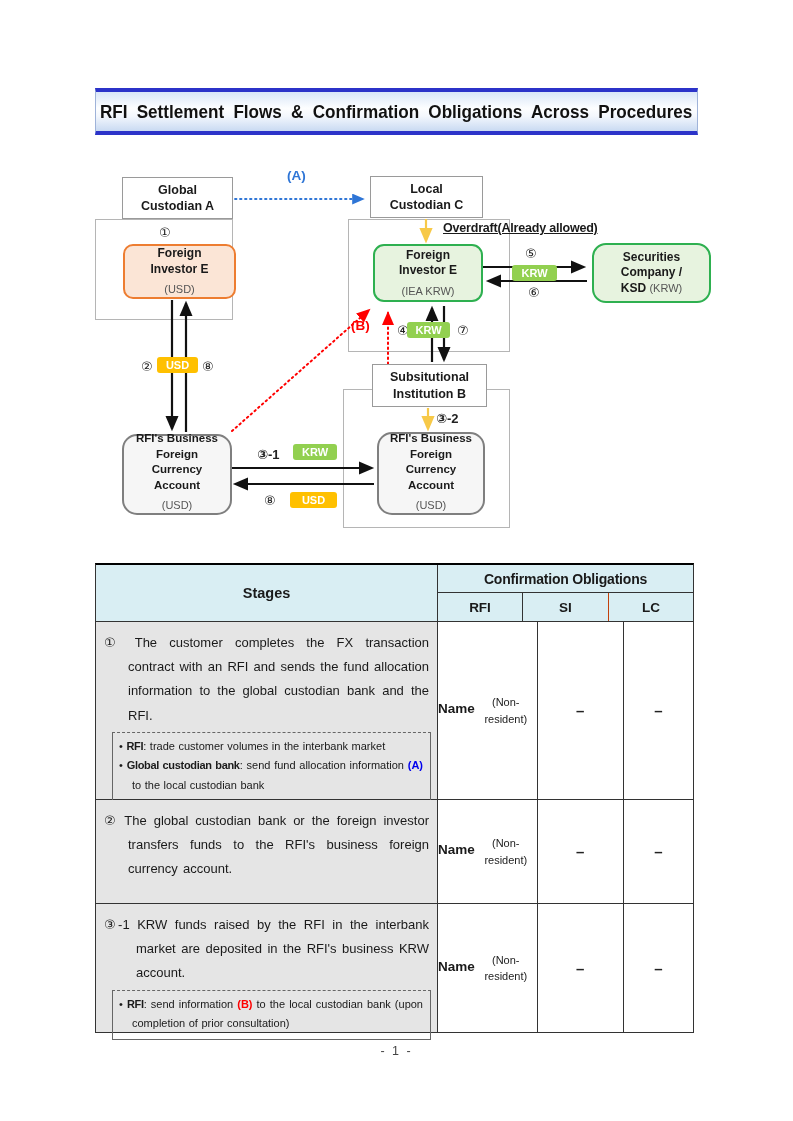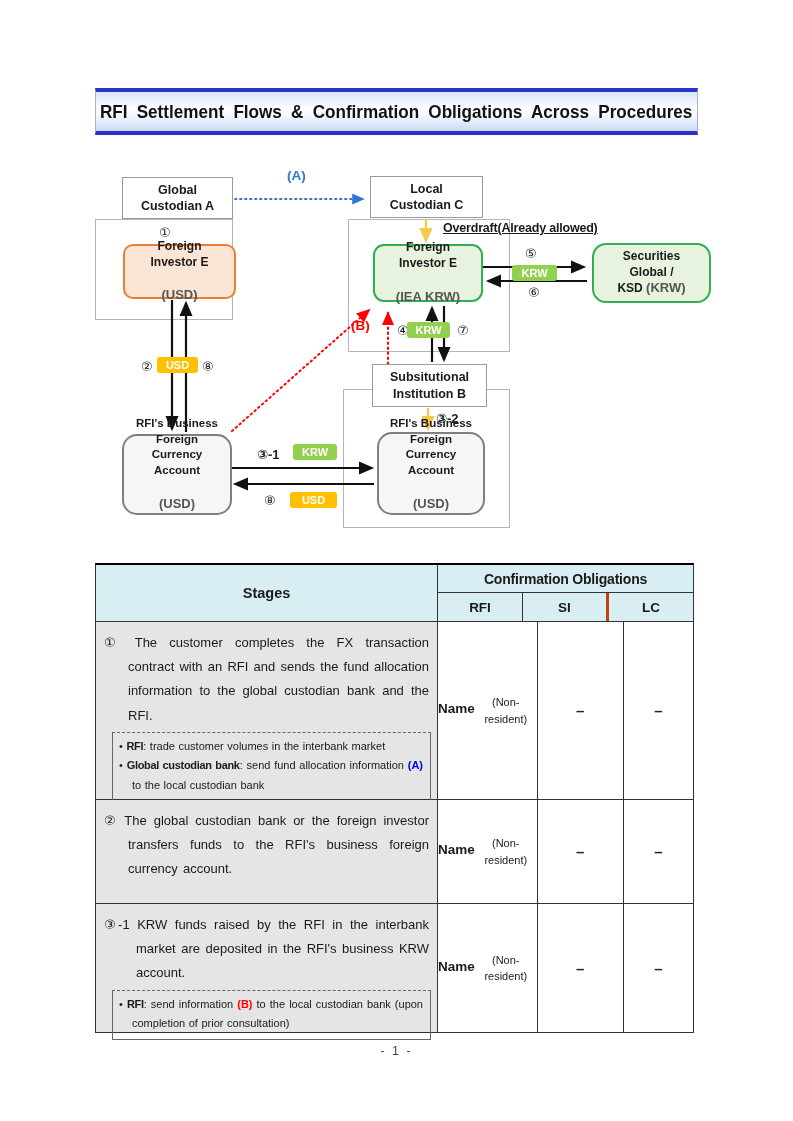--- a/index.html
+++ b/index.html
@@ -19,21 +19,21 @@
   .diagram{position:absolute;left:95px;top:163px;width:605px;height:385px;}
   .diagram *{box-sizing:border-box;}
   .grp{position:absolute;border:1px solid #b5b5b5;background:#fff;z-index:1;}
   .dsvg{position:absolute;left:0;top:0;z-index:2;}
   .node{position:absolute;display:flex;flex-direction:column;align-items:center;justify-content:center;
     text-align:center;z-index:3;line-height:1.3;}
   .nwhite{background:#fff;border:1px solid #9a9a9a;font-weight:bold;font-size:12.5px;}
   .norange{background:#FBE5D6;border:2px solid #ED7D31;border-radius:10px;font-weight:bold;font-size:12px;}
   .ngreen{background:#E7F3DF;border:2.5px solid #2EB050;border-radius:11px;font-weight:bold;font-size:12px;}
   .ngray{background:#F6F6F6;border:2px solid #7F7F7F;border-radius:15px;font-weight:bold;font-size:11.5px;line-height:1.35;justify-content:flex-end;}
-  .nsub{font-weight:bold;font-size:13px;color:#555;margin-top:17px;}
+  .nsub{font-weight:normal;font-size:11px;color:#555;margin-top:5px;}
   .badge{position:absolute;z-index:4;color:#fff;font-weight:bold;font-size:11px;text-align:center;
     border-radius:3px;padding:2px 0;}
   .b-usd{background:#FFC000;}
   .b-krw{background:#92D050;}
   .step{position:absolute;z-index:4;font-size:13px;color:#222;}
   .lblA{position:absolute;z-index:4;color:#2E75D6;font-weight:bold;font-size:13.5px;}
   .lblB{position:absolute;z-index:4;color:#FF0000;font-weight:bold;font-size:13.5px;}
   .overdraft{position:absolute;z-index:4;font-weight:bold;font-size:12.5px;text-decoration:underline;
     letter-spacing:-0.2px;white-space:nowrap;}
 
@@ -43,21 +43,21 @@
   .obtable *{box-sizing:border-box;}
   .hrow{display:flex;height:56px;background:#D9EEF3;}
   .h-stages{flex:0 0 342px;border-right:1px solid #333;display:flex;align-items:center;justify-content:center;
     font-weight:bold;font-size:14.5px;}
   .h-right{flex:1;display:flex;flex-direction:column;}
   .h-conf{height:28px;border-bottom:1px solid #333;display:flex;align-items:center;justify-content:center;
     font-weight:bold;font-size:14px;letter-spacing:-0.2px;}
   .h-cols{height:28px;display:flex;}
   .h-col{display:flex;align-items:center;justify-content:center;font-weight:bold;font-size:13.5px;}
   .h-col.c1{flex:0 0 85px;border-right:1px solid #333;}
-  .h-col.c2{flex:0 0 86px;border-right:3px solid #c2410c;}
+  .h-col.c2{flex:0 0 86px;border-right:1px solid #c2410c;}
   .h-col.c3{flex:1;}
   .trow{display:flex;border-top:1px solid #333;}
   .stagecell{flex:0 0 342px;border-right:1px solid #333;background:#e5e5e5;padding:5px 6px 4px 8px;}
   .stage-text{margin:4px 2px 2px 0;font-size:13px;line-height:1.86;text-align:justify;
     padding-left:24px;text-indent:-24px;word-spacing:1.5px;}
   .stage-text.wide{padding-left:32px;text-indent:-32px;}
   .stage-text .snum{font-size:13px;}
   .notebox{border:1px solid #666;border-top:1px dashed #666;margin:4px 0 2px 8px;padding:4px 7px 5px 6px;
     font-size:11px;line-height:1.8;}
   .note{text-align:justify;padding-left:13px;text-indent:-13px;word-spacing:0.5px;}
@@ -133,21 +133,21 @@
       <span>Investor E</span>
       <span class="nsub">(USD)</span>
     </div>
     <div class="node ngreen" style="left:278px;top:81px;width:110px;height:58px;">
       <span>Foreign</span>
       <span>Investor E</span>
       <span class="nsub">(IEA KRW)</span>
     </div>
     <div class="node ngreen" style="left:497px;top:80px;width:119px;height:60px;border-radius:14px;">
       <span>Securities</span>
-      <span>Global /</span>
+      <span>Company /</span>
       <span><b>KSD</b> <span class="nsub" style="display:inline">(KRW)</span></span>
     </div>
     <div class="node nwhite" style="left:277px;top:201px;width:115px;height:43px;">
       <span>Subsitutional</span>
       <span>Institution B</span>
     </div>
     <div class="node ngray" style="left:27px;top:271px;width:110px;height:81px;">
       <span>RFI's Business</span>
       <span>Foreign</span>
       <span>Currency</span>

